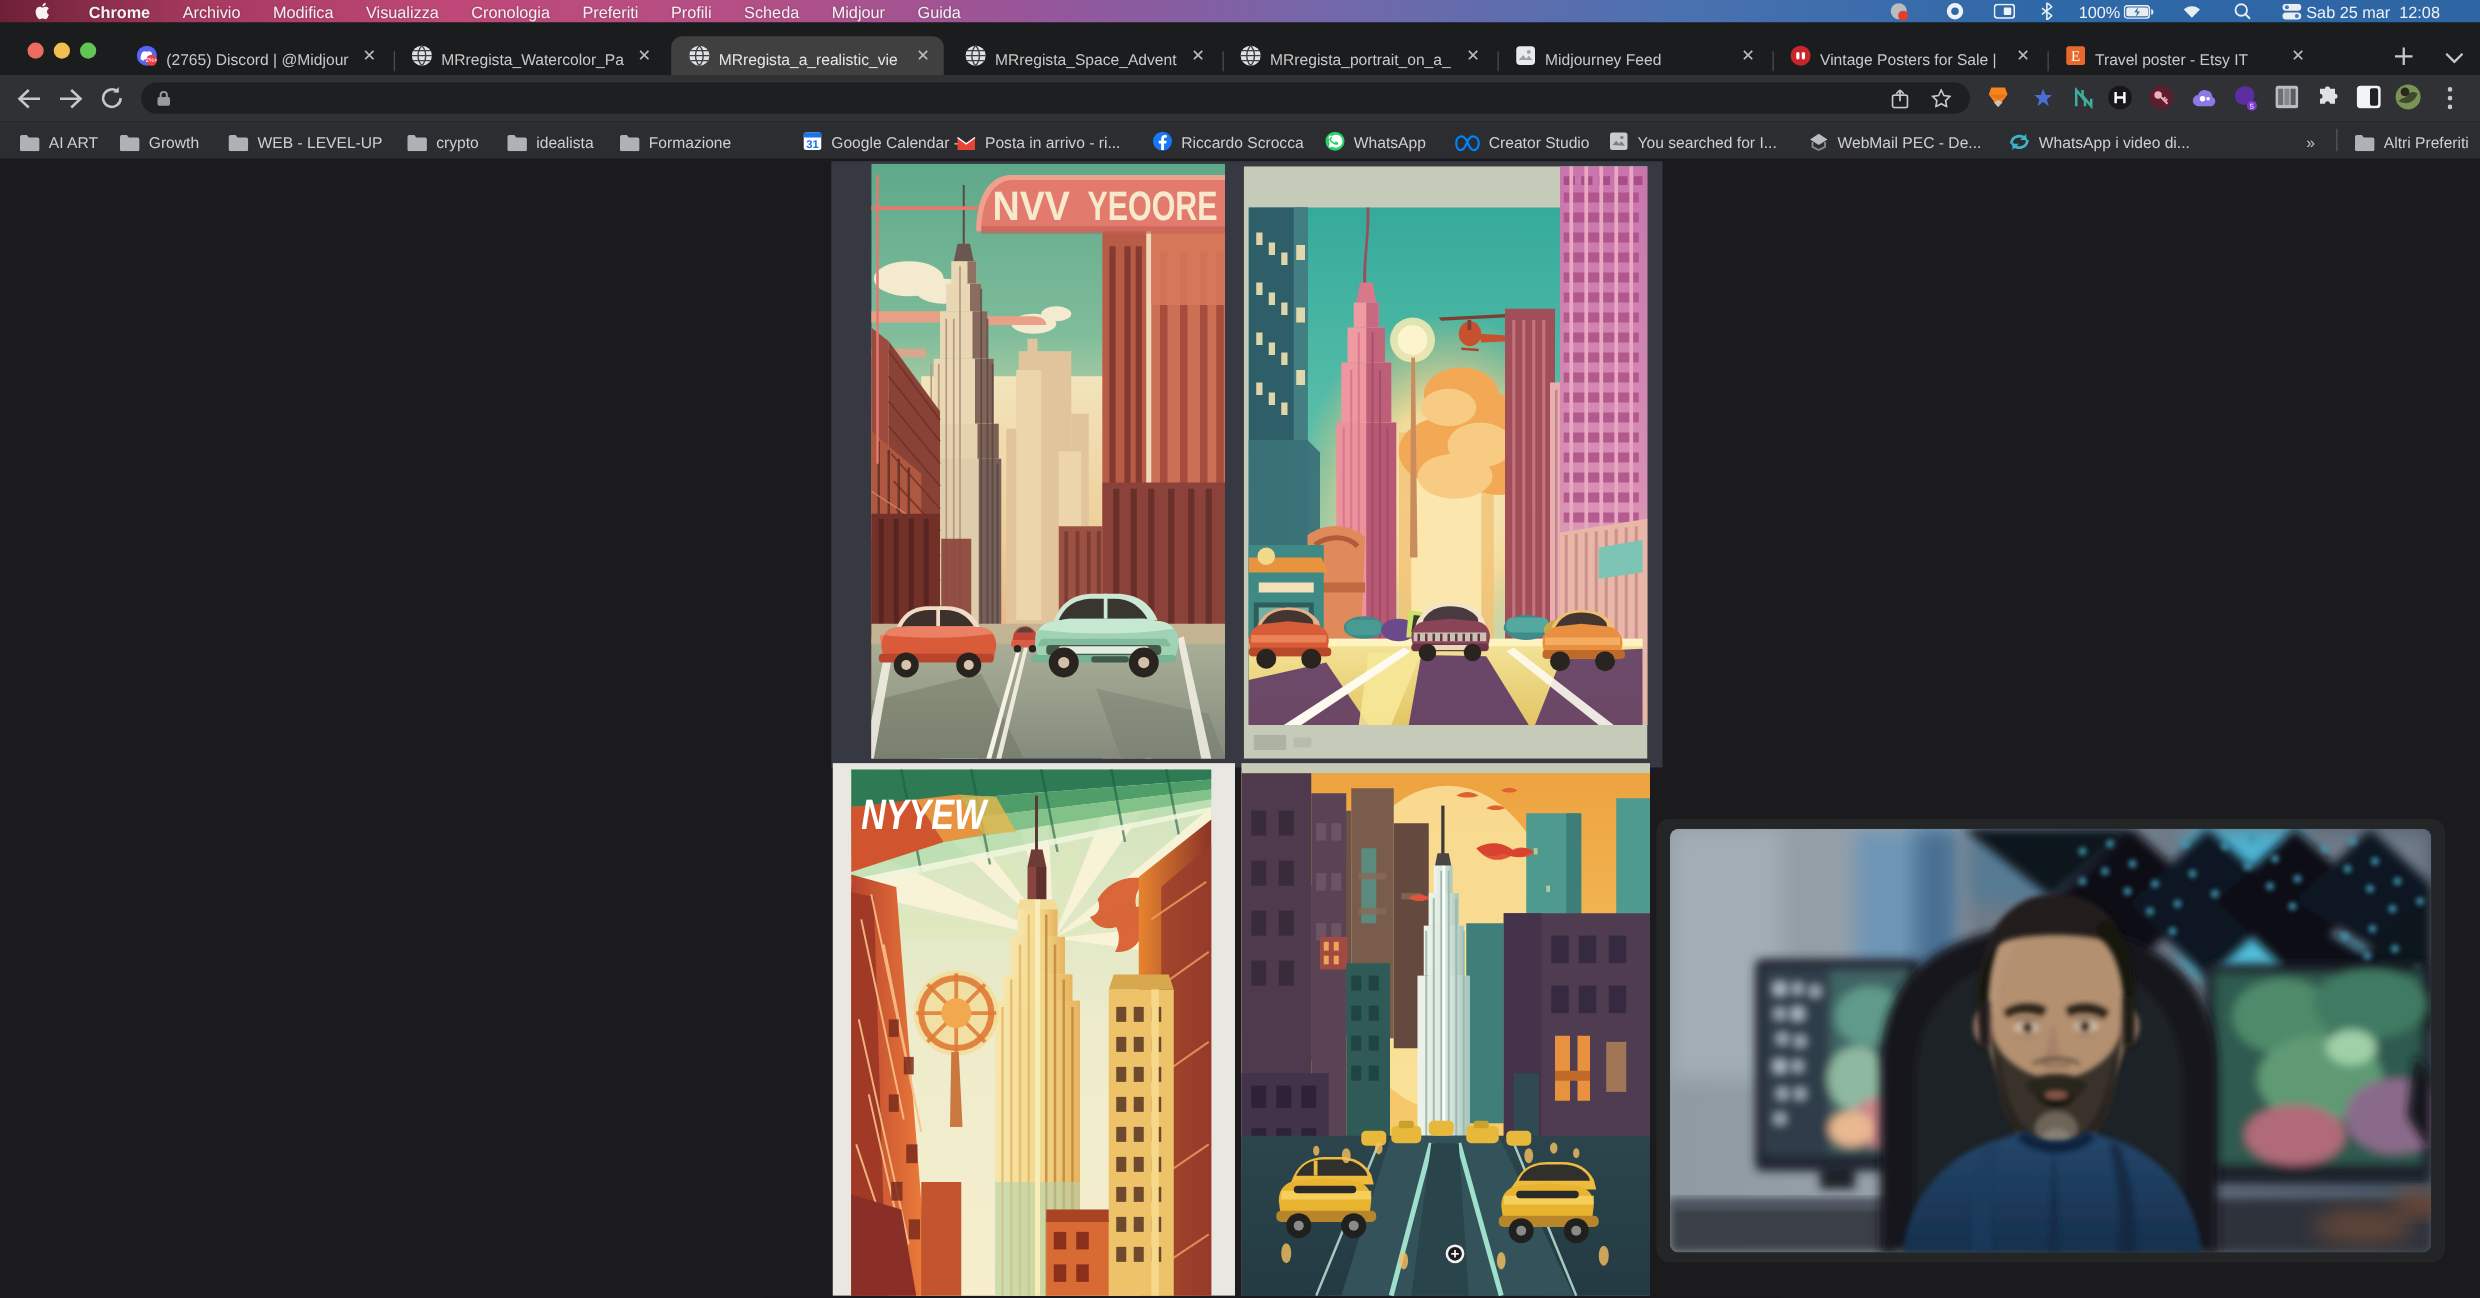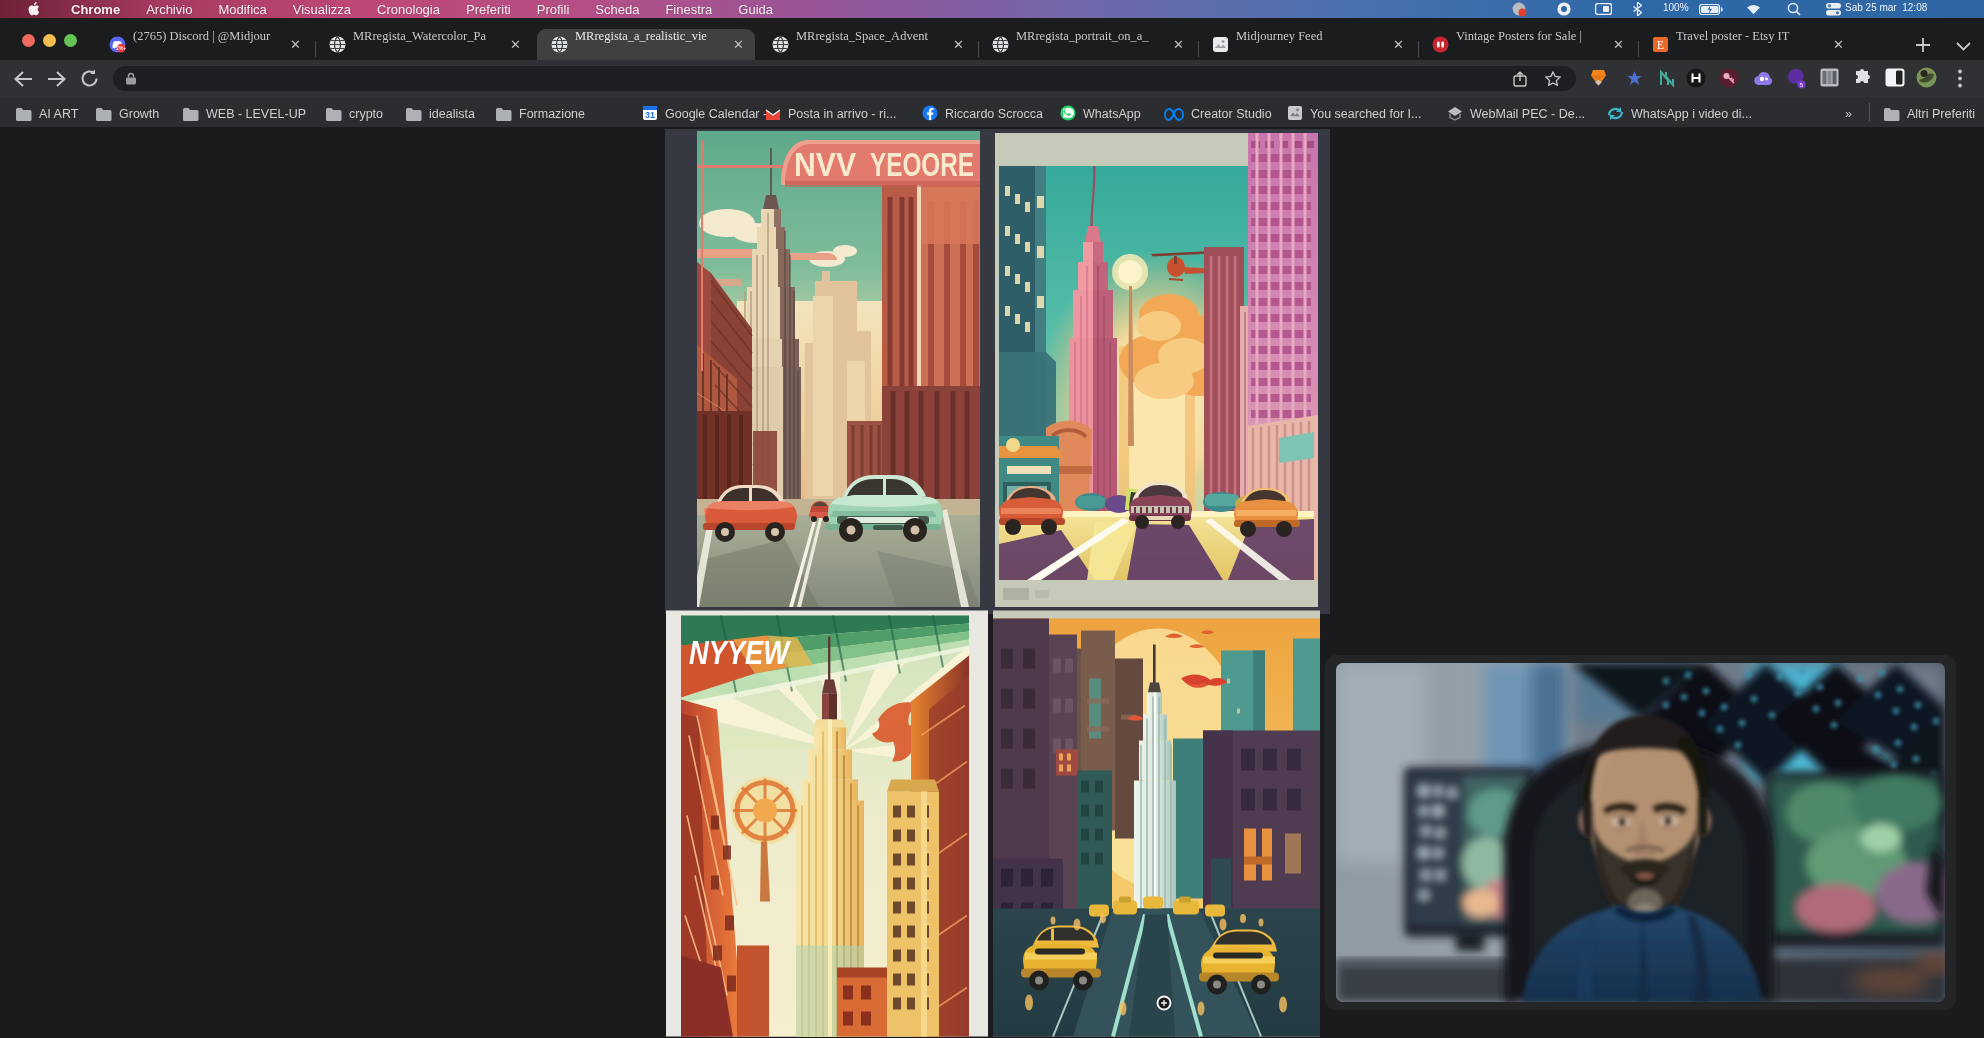--- a/index.html
+++ b/index.html
@@ -8,21 +8,21 @@
   #menubar {
     position:absolute; left:0; top:0; width:1984px; height:18px;
     background:linear-gradient(90deg,#6e2136 0%,#a63a60 8%,#bf4877 18%,#b44f86 30%,#96569a 42%,#6f69ab 55%,#4a71b0 68%,#2f68a7 82%,#2e66a4 100%);
     color:#f5f0f2; font-size:13px; display:flex; align-items:center;
   }
   .mitem { margin:0 13px; white-space:nowrap; text-shadow:0 0 2px rgba(0,0,0,.25); }
   #tabbar { position:absolute; left:0; top:18px; width:1984px; height:42px; background:#1b1c1e; }
   .tlight { position:absolute; top:16px; width:13px; height:13px; border-radius:50%; }
   .tab { position:absolute; top:11px; height:31px; color:#c9c9c9; font-size:12.5px; }
   .tab .fav { position:absolute; left:9px; top:7px; width:17px; height:17px; }
-  .tab .ttl { position:absolute; left:33px; top:0; width:148px; overflow:hidden; white-space:nowrap;font-family:Liberation Serif, serif; }
+  .tab .ttl { position:absolute; left:33px; top:12px; width:148px; overflow:hidden; white-space:nowrap; }
   .tab .cls { position:absolute; right:9px; top:8px; font-size:13px; color:#bdbdbd; }
   .tabsep { position:absolute; top:23px; width:1px; height:16px; background:#4d4d4d; }
   .activetab { background:#404040; border-radius:9px 9px 0 0; color:#e6e6e6; }
   #toolbar { position:absolute; left:0; top:60px; width:1984px; height:37px; background:#303134; }
   #bookbar { position:absolute; left:0; top:97px; width:1984px; height:30px; background:#2c2d30; color:#cfcfcf; font-size:12.5px; }
   .bi { position:absolute; top:8px; height:16px; display:flex; align-items:flex-end; white-space:nowrap; }
   .bi .lbl { margin-left:7px; }
   #urlpill { position:absolute; left:113px; top:6px; width:1463px; height:25px; border-radius:13px; background:#1e1f22; color:#9a9b9d; font-size:14px; letter-spacing:0.18px; line-height:25px; white-space:nowrap; overflow:hidden; }
   .navic { position:absolute; top:64px; color:#c6c7c9; }
   #content { position:absolute; left:0; top:127px; width:1984px; height:911px; background:#1b1b1d; }
@@ -38,24 +38,24 @@
       <path fill="#f7f3f5" d="M10.6 7.4c0-1.7 1.4-2.5 1.5-2.6-.8-1.2-2-1.3-2.5-1.4-1.1-.1-2 .6-2.6.6-.5 0-1.3-.6-2.2-.6-1.1 0-2.2.7-2.7 1.7-1.2 2-.3 5 .8 6.6.5.8 1.2 1.7 2 1.6.8 0 1.1-.5 2.1-.5s1.3.5 2.2.5 1.5-.8 2-1.6c.6-.9.9-1.8.9-1.9 0 0-1.5-.6-1.5-2.4zM8.9 2.3c.5-.6.8-1.4.7-2.2-.7 0-1.5.5-2 1-.4.5-.8 1.3-.7 2.1.8.1 1.5-.4 2-.9z"></path>
     </svg>
   <b class="mitem" style="margin-left:29px">Chrome</b>
   <span class="mitem">Archivio</span>
   <span class="mitem">Modifica</span>
   <span class="mitem">Visualizza</span>
   <span class="mitem">Cronologia</span>
   <span class="mitem">Preferiti</span>
   <span class="mitem">Profili</span>
   <span class="mitem">Scheda</span>
-  <span class="mitem">Finestra</span>
+  <span class="mitem">Midjour</span>
   <span class="mitem">Guida</span>
 </div>
-<div id="menuright" style="position:absolute;top:0;left:1500px;width:484px;height:18px;color:#eef2f7;font-size:10px">
+<div id="menuright" style="position:absolute;top:0;left:1500px;width:484px;height:18px;color:#eef2f7;font-size:13px">
   <svg style="position:absolute;left:12px;top:2px" width="15" height="15" viewBox="0 0 15 15">
       <circle cx="7" cy="7" r="6.4" fill="#b9bcc0"></circle>
       <circle cx="10.5" cy="10.5" r="4" fill="#e03e2f"></circle>
     </svg>
   <svg style="position:absolute;left:57px;top:2px" width="14" height="14" viewBox="0 0 14 14">
       <circle cx="7" cy="7" r="6.6" fill="#eef2f7"></circle>
       <circle cx="7" cy="7" r="3" fill="#2f68a7"></circle>
     </svg>
   <svg style="position:absolute;left:95px;top:3px" width="17" height="12" viewBox="0 0 17 12">
       <rect x="0.5" y="0.5" width="16" height="11" rx="2.5" fill="none" stroke="#eef2f7" stroke-width="1.4"></rect>

